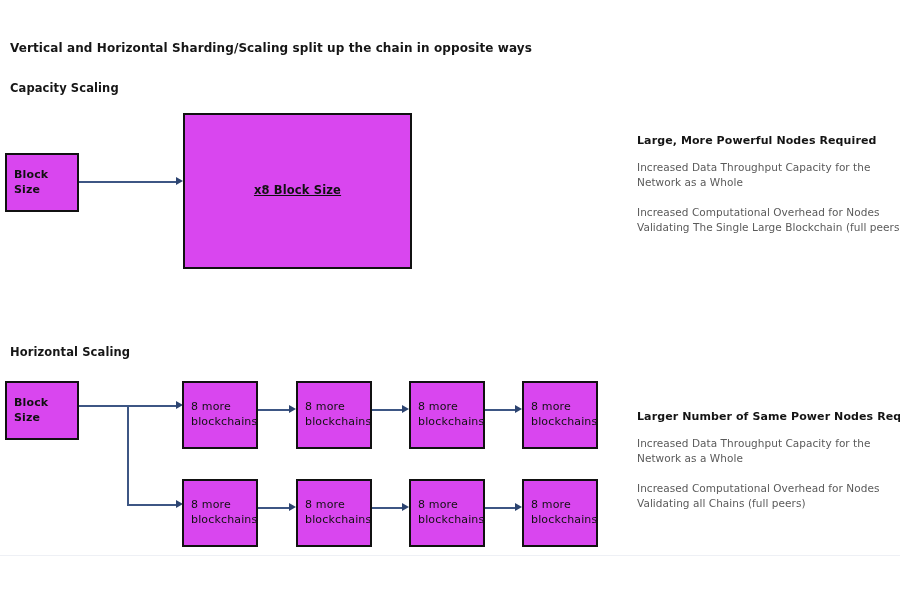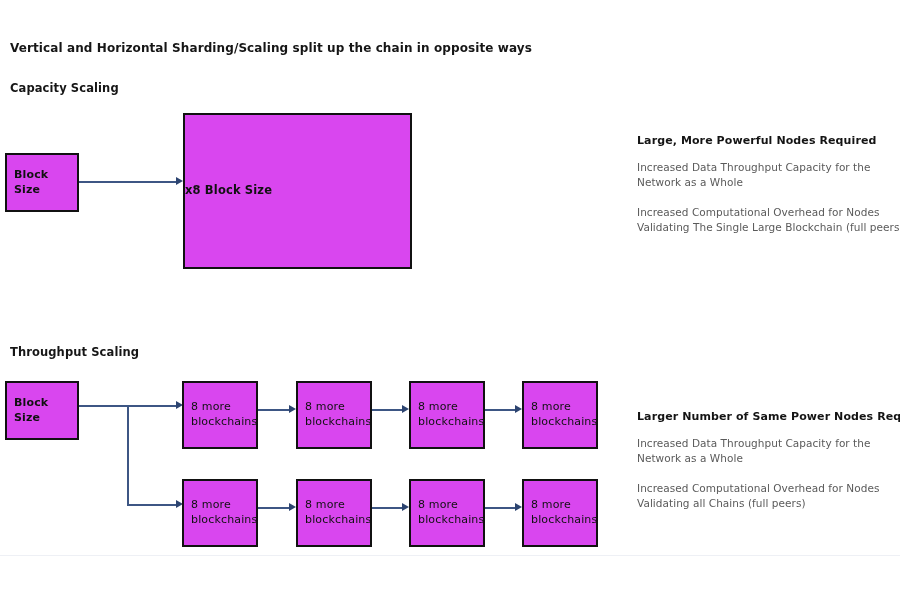--- a/index.html
+++ b/index.html
@@ -55,21 +55,22 @@
     font-size: 11px;
     color: #111111;
     letter-spacing: 0.15px;
     line-height: 1.32;
   }
   .node .node-label {
     padding-left: 7px;
     padding-right: 4px;
   }
   .node.center {
-    justify-content: flex-start;
+    justify-content: center;
+    text-decoration: underline;
   }
   .node.center .node-label {
     padding: 0;
     text-align: center;
     font-weight: bold;
     font-size: 11.5px;
   }
   .node.strong .node-label {
     font-weight: bold;
   }
@@ -185,21 +186,21 @@
   <div class="node center" id="node-v-x8">
     <span class="node-label">x8 Block Size</span>
   </div>
 
   <div class="note-block" id="notes-vertical">
     <p class="note-heading">Large, More Powerful Nodes Required</p>
     <p class="note-body">Increased Data Throughput Capacity for the Network as a Whole</p>
     <p class="note-body">Increased Computational Overhead for Nodes Validating The Single Large Blockchain (full peers)</p>
   </div>
 
-  <div class="section-title horizontal">Throughput Scaling</div>
+  <div class="section-title horizontal">Horizontal Scaling</div>
 
   <div class="node strong" id="node-h-block-size">
     <span class="node-label">Block Size</span>
   </div>
 
   <div class="connector h" id="conn-h-trunk"></div>
   <div class="connector v" id="conn-h-drop"></div>
   <div class="connector h" id="conn-h-bottom"></div>
   <div class="arrowhead" id="arrow-h-top"></div>
   <div class="arrowhead" id="arrow-h-bottom"></div>

